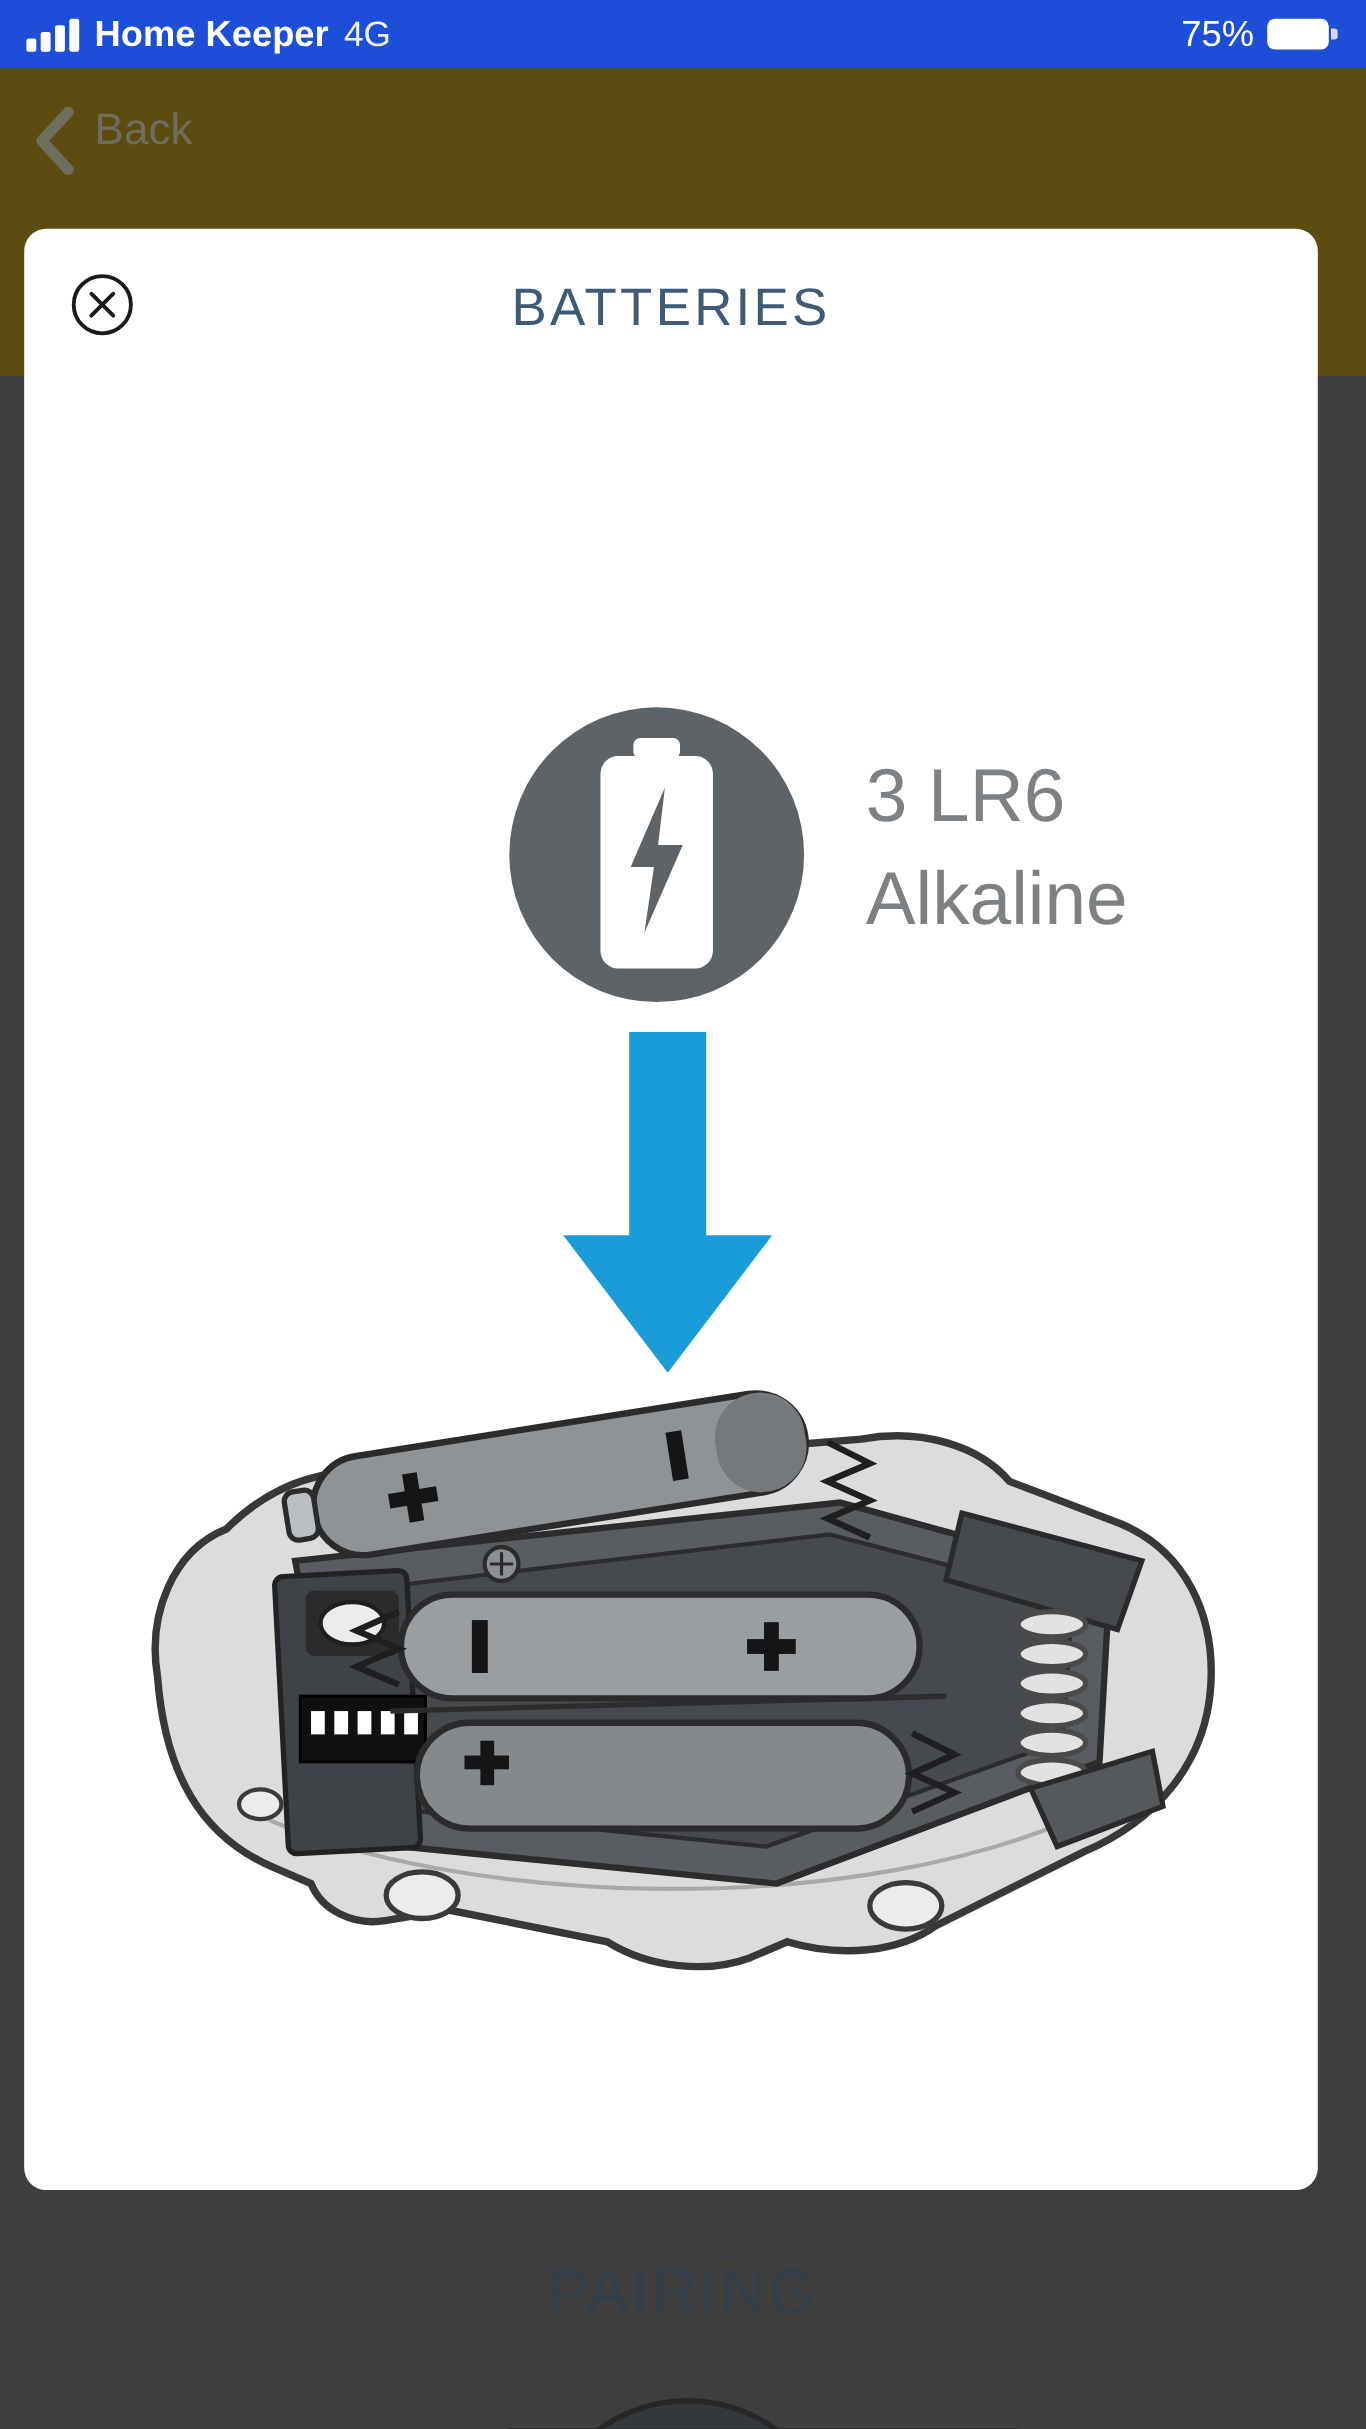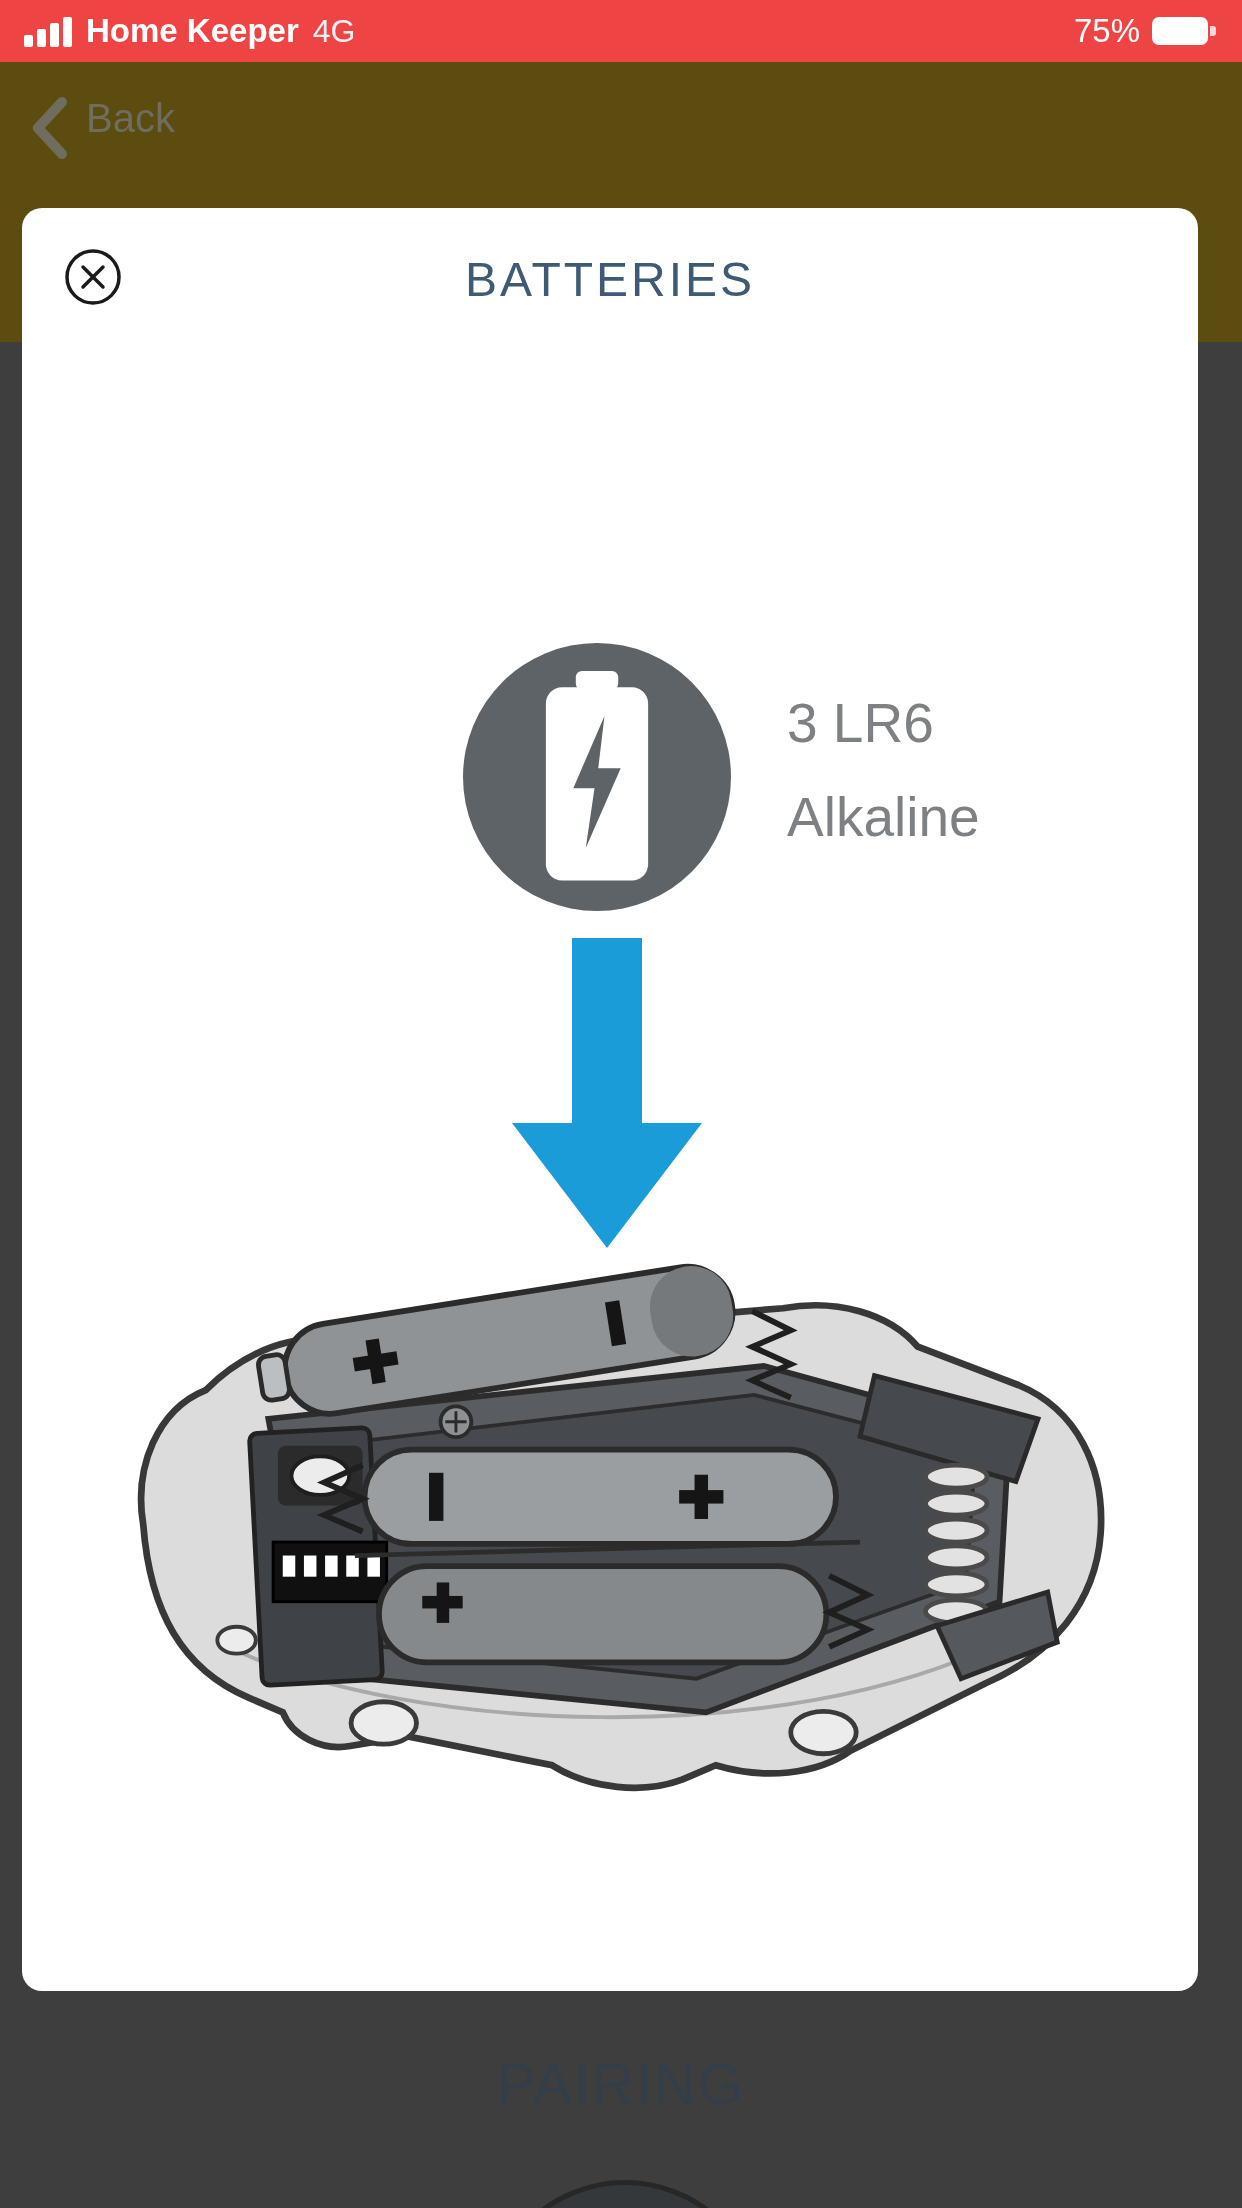--- a/index.html
+++ b/index.html
@@ -3,21 +3,21 @@
 <meta charset="utf-8">
 <style>
   html,body{margin:0;padding:0;background:#000;}
   #screen{
     position:relative;width:1242px;height:2208px;overflow:hidden;
     background:#3e3e3e;font-family:"Liberation Sans",sans-serif;
     -webkit-font-smoothing:antialiased;
   }
   
   .status-bar{
-    position:absolute;top:0;left:0;width:1242px;height:62px;background:#ef4444;
+    position:absolute;top:0;left:0;width:1242px;height:62px;background:#1d4ed8;
     display:flex;align-items:center;color:#fff;z-index:50;
   }
   .sb-left{display:flex;align-items:center;gap:14px;padding-left:24px;flex:1;}
   .sb-carrier{font-size:33px;font-weight:600;}
   .sb-network{font-size:32px;font-weight:400;color:#f0f0f0;}
   .sb-time{position:absolute;left:0;right:0;text-align:center;font-size:34px;font-weight:700;}
   .sb-right{display:flex;align-items:center;gap:12px;padding-right:24px;margin-left:auto;z-index:2;}
   .sb-percent{font-size:33px;font-weight:400;}
   .signal{display:flex;align-items:flex-end;gap:4px;height:32px;}
   .signal i{display:block;width:9px;background:#fff;border-radius:2px;}
@@ -47,21 +47,21 @@
   }
   .modal-title{
     position:absolute;top:44px;left:0;width:100%;text-align:center;
     font-size:48px;letter-spacing:3px;color:#3e5a74;font-weight:400;
   }
   .icon-circle{
     position:absolute;top:435px;left:441px;width:268px;height:268px;border-radius:50%;
     background:#5d6367;display:flex;align-items:center;justify-content:center;
   }
   .spec-text{
-    position:absolute;top:468px;left:765px;color:#7e8183;font-size:55px;line-height:94px;font-weight:400;
+    position:absolute;top:468px;left:765px;color:#7e8183;font-size:68px;line-height:94px;font-weight:400;
   }
   .down-arrow{position:absolute;top:730px;left:490px;}
   .device{position:absolute;top:980px;left:60px;}
   
   .section-title{
     position:absolute;top:2050px;left:0;width:1242px;text-align:center;
     font-size:58px;letter-spacing:2px;color:#333e49;font-weight:400;z-index:2;
   }
   .next-circle{
     position:absolute;top:2180px;left:486px;width:268px;height:268px;border-radius:50%;

